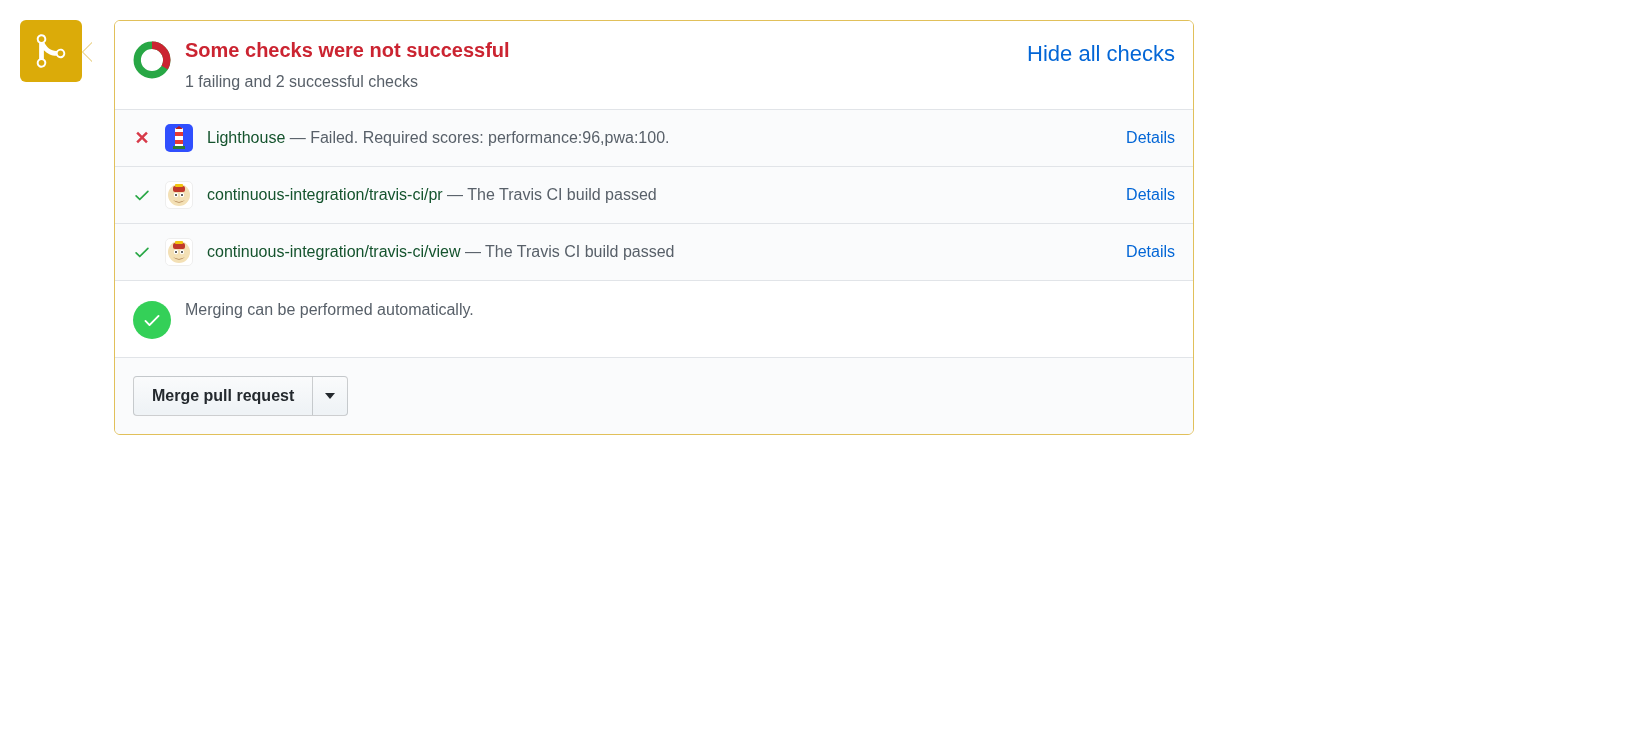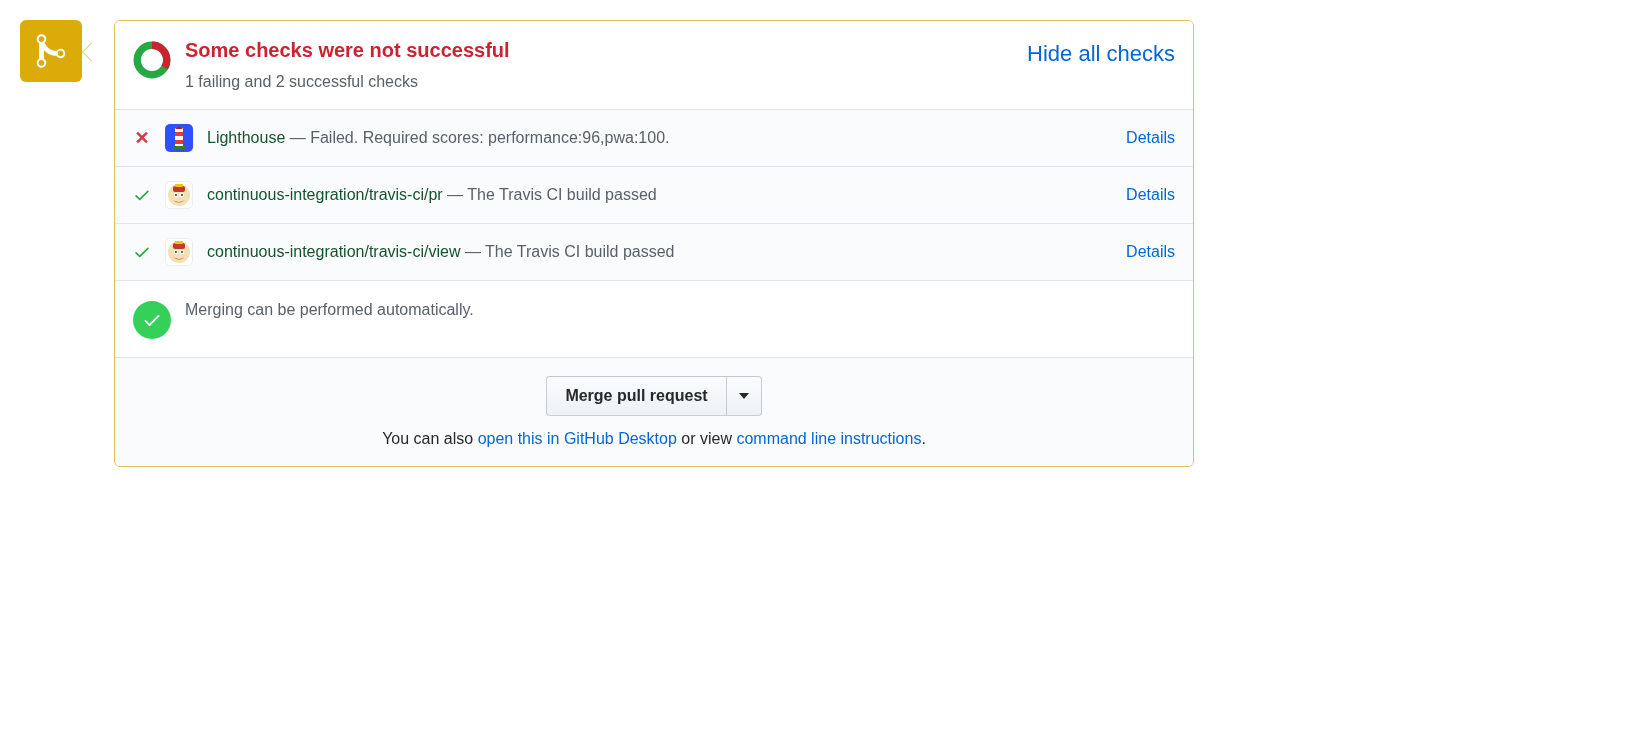--- a/index.html
+++ b/index.html
@@ -154,21 +154,20 @@
     color: #586069;
     margin-top: 2px;
   }
   .merge-footer {
     display: flex;
     align-items: center;
     padding: 18px;
     gap: 14px;
     border-top: 1px solid #e1e4e8;
     background: #fafbfc;
-    flex-direction: column;
   }
   .btn-group { display: flex; }
   .btn {
     background: #fafbfc;
     background-image: linear-gradient(-180deg,#fafbfc,#eff3f6 90%);
     border: 1px solid rgba(27,31,35,.2);
     padding: 10px 18px;
     font-size: 16px;
     font-weight: 600;
     color: #24292e;
@@ -293,19 +292,16 @@
       </div>
     </div>
 
     <div class="merge-footer">
       <div class="btn-group">
         <button class="btn">Merge pull request</button>
         <button class="btn-caret">
             <span class="caret"></span>
           </button>
       </div>
-      <span class="footer-text">
-        <span>You can also </span><a>open this in GitHub Desktop</a><span> or view </span><a>command line instructions</a><span>.</span>
-      </span>
     </div>
 
   </div>
 </div>
 
 </body></html>

